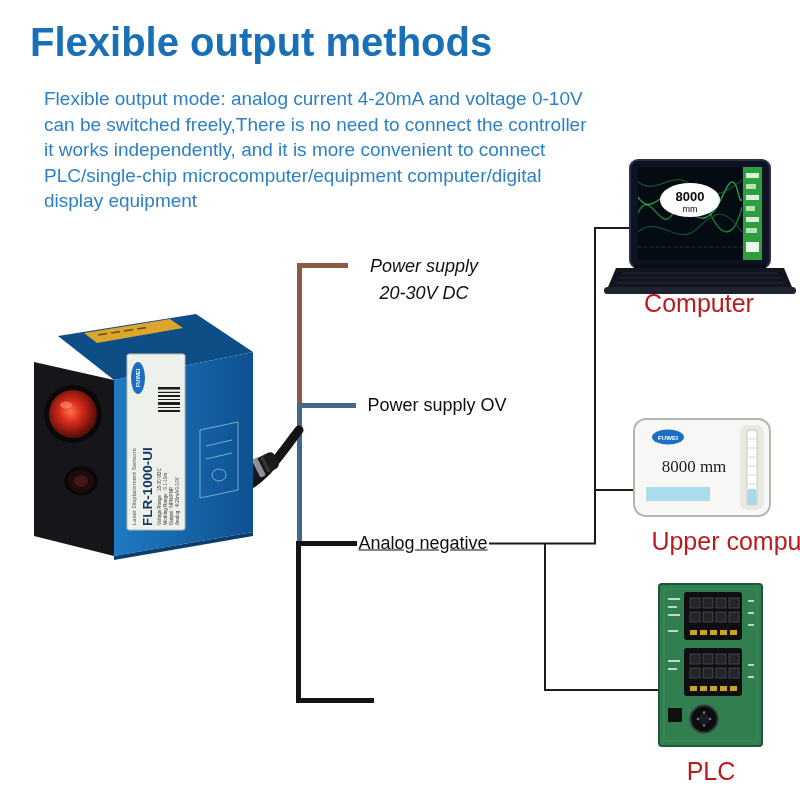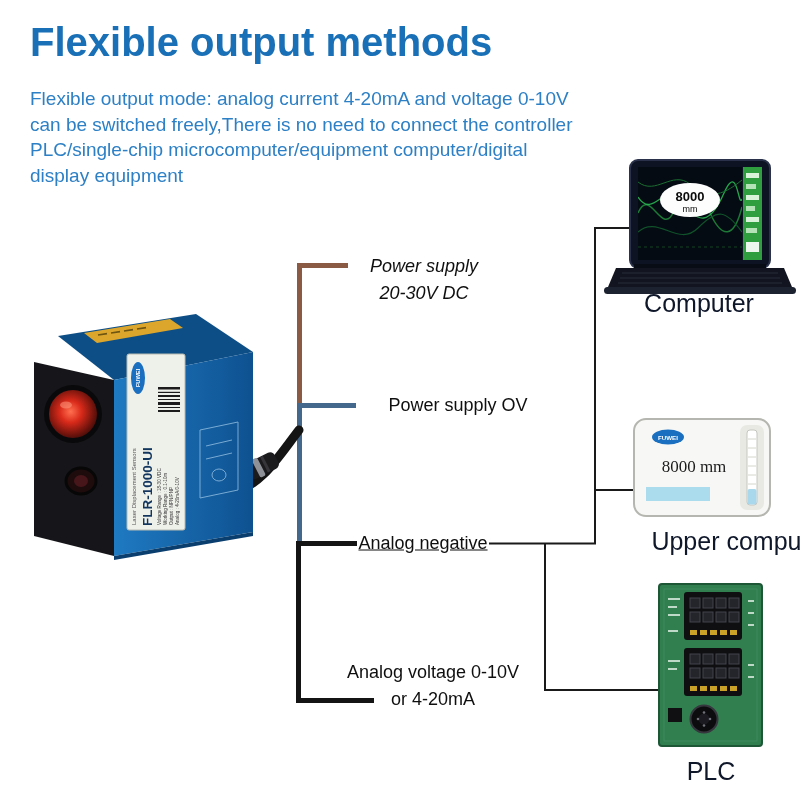--- a/index.html
+++ b/index.html
@@ -1,35 +1,36 @@
 <!DOCTYPE html>
 <html><head>
 <meta charset="utf-8">
 <style>
   html,body{margin:0;padding:0;}
   body{width:800px;height:800px;background:#ffffff;font-family:"Liberation Sans",sans-serif;position:relative;overflow:hidden;}
   .stage{position:absolute;left:0;top:0;width:800px;height:800px;}
   .stage-svg{position:absolute;left:0;top:0;}
   .page-title{position:absolute;left:30px;top:20px;font-size:40px;font-weight:bold;color:#1a70b6;margin:0;}
-  .page-desc{position:absolute;left:30px;top:86px;color:#2d80c5;font-size:19px;line-height:25.5px;}
+  .page-desc{position:absolute;left:44px;top:86px;color:#2d80c5;font-size:19px;line-height:25.5px;}
   .wire-label{position:absolute;transform:translate(-50%,-50%);text-align:center;font-size:18px;line-height:27px;color:#0f0f0f;white-space:nowrap;}
-  .device-label{position:absolute;transform:translate(-50%,-50%);font-size:25px;color:#0f172a;white-space:nowrap;}
+  .device-label{position:absolute;transform:translate(-50%,-50%);font-size:25px;color:#b91c1c;white-space:nowrap;}
   text{font-family:"Liberation Sans",sans-serif;}
   .serif-text{font-family:"Liberation Serif",serif;}
 </style>
 </head>
 <body>
 
 <div class="stage">
 
   <h1 class="page-title">Flexible output methods</h1>
 
   <div class="page-desc">
     <div>Flexible output mode: analog current 4-20mA and voltage 0-10V</div>
     <div>can be switched freely,There is no need to connect the controller</div>
+    <div>it works independently, and it is more convenient to connect</div>
     <div>PLC/single-chip microcomputer/equipment computer/digital</div>
     <div>display equipment</div>
   </div>
 
   <svg class="stage-svg" width="800" height="800" viewBox="0 0 800 800">
     <defs>
       <linearGradient id="blueFace" x1="0" y1="0" x2="1" y2="0">
         <stop offset="0" stop-color="#1f7ac2"></stop>
         <stop offset="1" stop-color="#0e5190"></stop>
       </linearGradient>
@@ -235,28 +236,24 @@
         <rect x="748" y="664" width="6" height="2"></rect>
         <rect x="748" y="676" width="6" height="2"></rect>
       </g>
     </g>
   </svg>
 
   <div class="wire-label" style="left:424px;top:280px;font-style:italic;">
     <div>Power supply</div>
     <div>20-30V DC</div>
   </div>
-  <div class="wire-label" style="left:458px;top:405px;">
+  <div class="wire-label" style="left:437px;top:405px;">
     <div>Power supply OV</div>
   </div>
   <div class="wire-label" style="left:423px;top:543px;text-decoration:underline;">
     <div>Analog negative</div>
-  </div>
-  <div class="wire-label" style="left:433px;top:686px;">
-    <div>Analog voltage 0-10V</div>
-    <div>or 4-20mA</div>
   </div>
 
   <div class="device-label" style="left:699px;top:303px;">Computer</div>
   <div class="device-label" style="left:701px;top:541px;margin-left:40px;">Upper computer</div>
   <div class="device-label" style="left:711px;top:771px;">PLC</div>
 
 </div>
 
 </body></html>

